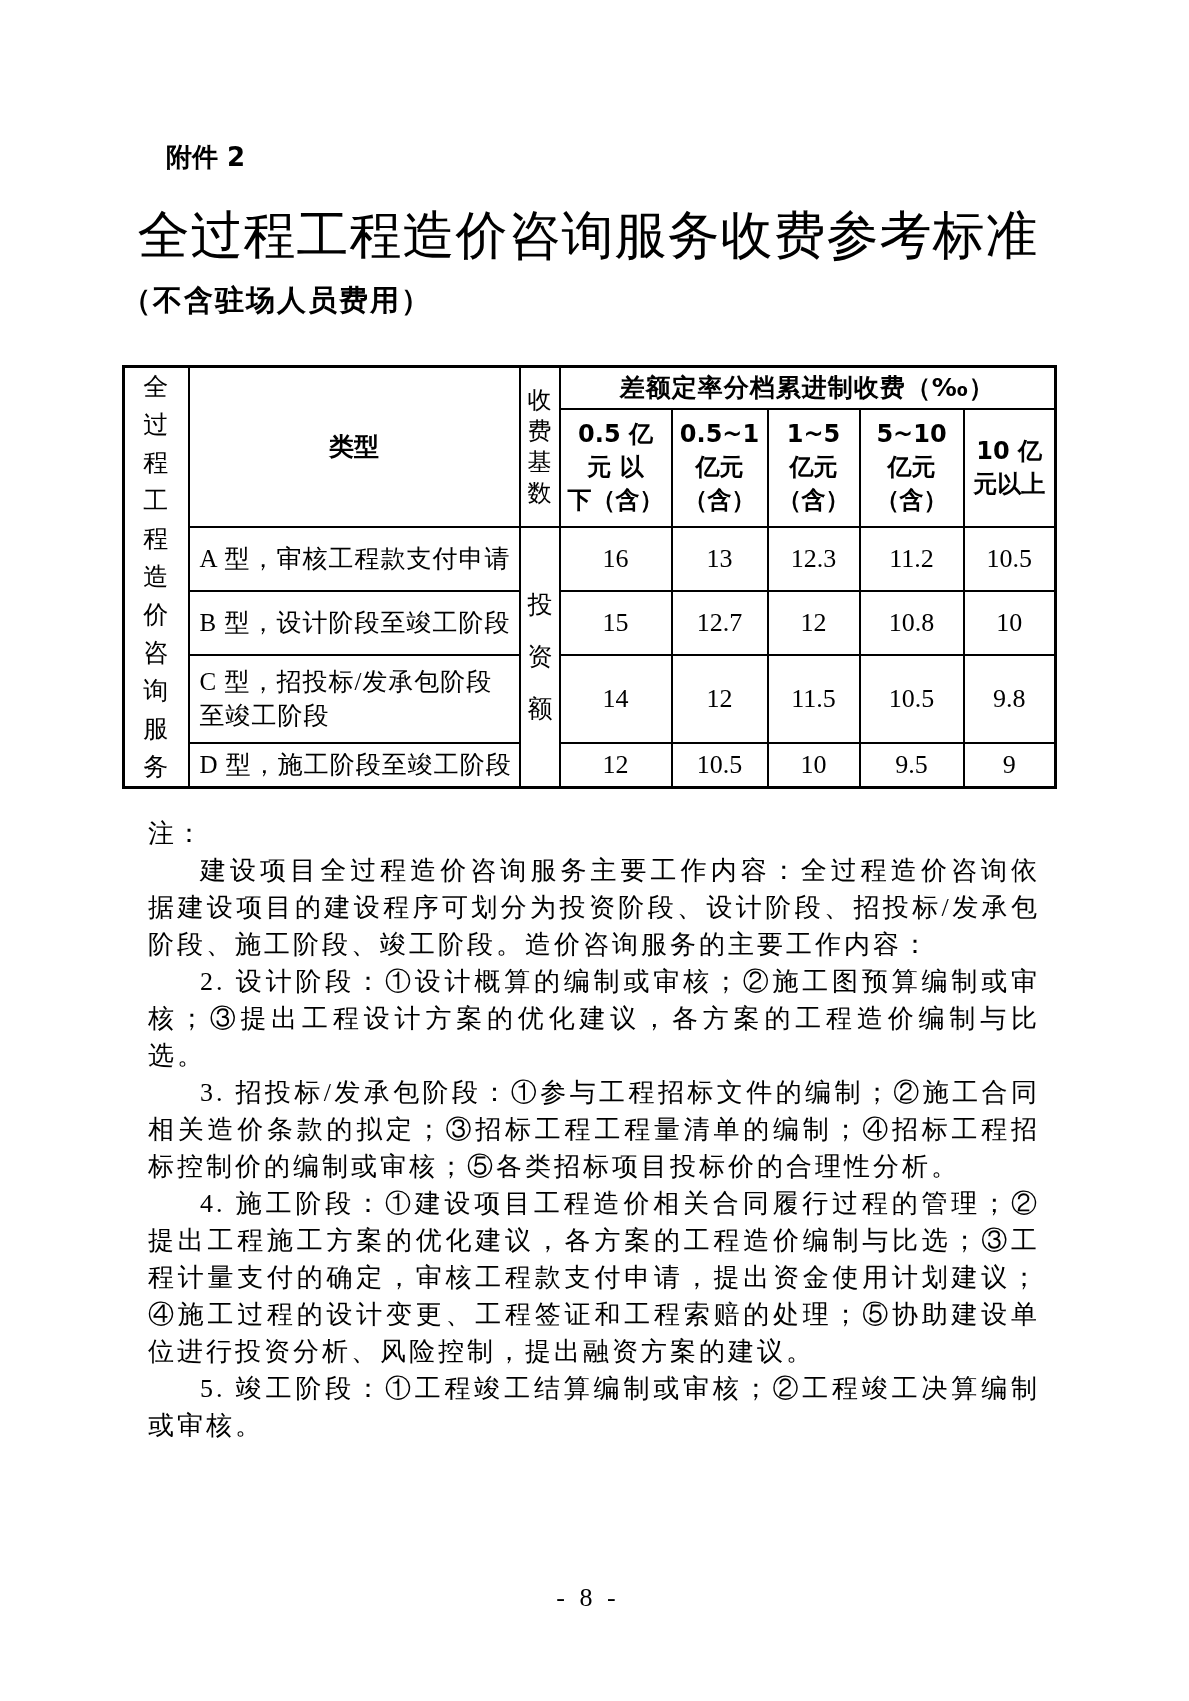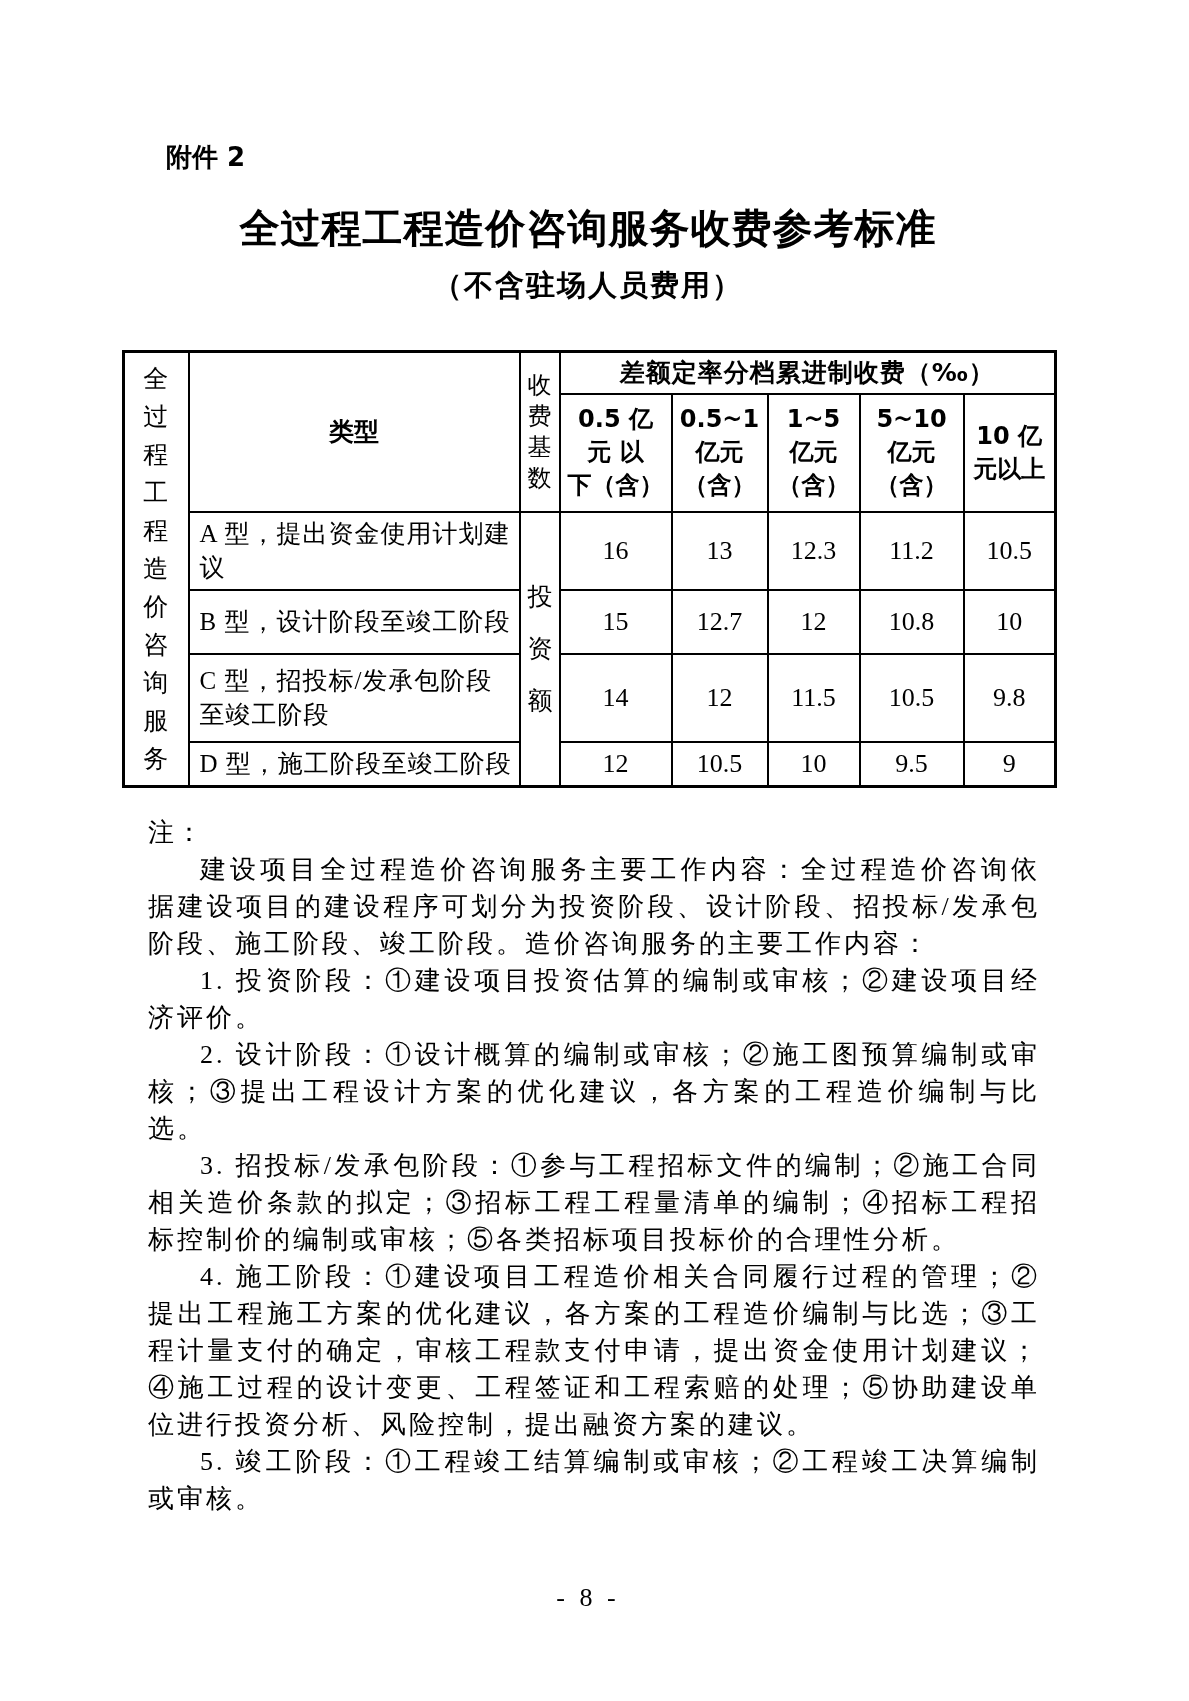--- a/index.html
+++ b/index.html
@@ -11,24 +11,24 @@
   .page{
     position:relative;width:1189px;height:1701px;
     box-sizing:border-box;padding:140px 0 0 122px;
   }
   .attachment{
     font-family:"DejaVu Sans","Liberation Sans",sans-serif;
     font-weight:bold;font-size:26px;margin-left:44px;
   }
   .title{
     width:932px;margin:26px 0 0 0;text-align:center;
-    font-size:40px;font-weight:bold;letter-spacing:1px;
+    font-size:52px;font-weight:normal;letter-spacing:1px;
   }
   .subtitle{
-    width:932px;margin-top:10px;text-align:center;
+    width:932px;margin-top:10px;
     font-size:29px;font-weight:bold;letter-spacing:2px;
   }
   table.fee-table{
     border-collapse:collapse;table-layout:fixed;width:932px;
     margin-top:44px;border:3px solid #000;
   }
   table.fee-table td{
     border:2px solid #000;padding:0;vertical-align:middle;
     text-align:center;box-sizing:border-box;
   }
@@ -118,21 +118,21 @@
         <td class="tier">1~5
 亿元
 （含）</td>
         <td class="tier">5~10
 亿元
 （含）</td>
         <td class="tier">10 亿
 元以上</td>
       </tr>
       <tr class="rowA">
-        <td class="type-cell">A 型，提出资金使用计划建议</td>
+        <td class="type-cell">A 型，审核工程款支付申请</td>
         <td class="base-cell" rowspan="4">投资额</td>
         <td class="val-cell">16</td>
         <td class="val-cell">13</td>
         <td class="val-cell">12.3</td>
         <td class="val-cell">11.2</td>
         <td class="val-cell">10.5</td>
       </tr>
       <tr class="rowB">
         <td class="type-cell">B 型，设计阶段至竣工阶段</td>
         <td class="val-cell">15</td>
@@ -156,21 +156,20 @@
         <td class="val-cell">10</td>
         <td class="val-cell">9.5</td>
         <td class="val-cell">9</td>
       </tr>
     </tbody>
   </table>
 
   <div class="notes">
     <div class="note-label">注：</div>
     <p>建设项目全过程造价咨询服务主要工作内容：全过程造价咨询依据建设项目的建设程序可划分为投资阶段、设计阶段、招投标/发承包阶段、施工阶段、竣工阶段。造价咨询服务的主要工作内容：</p>
-    <p>1. 投资阶段：①建设项目投资估算的编制或审核；②建设项目经济评价。</p>
     <p>2. 设计阶段：①设计概算的编制或审核；②施工图预算编制或审核；③提出工程设计方案的优化建议，各方案的工程造价编制与比选。</p>
     <p>3. 招投标/发承包阶段：①参与工程招标文件的编制；②施工合同相关造价条款的拟定；③招标工程工程量清单的编制；④招标工程招标控制价的编制或审核；⑤各类招标项目投标价的合理性分析。</p>
     <p>4. 施工阶段：①建设项目工程造价相关合同履行过程的管理；②提出工程施工方案的优化建议，各方案的工程造价编制与比选；③工程计量支付的确定，审核工程款支付申请，提出资金使用计划建议；④施工过程的设计变更、工程签证和工程索赔的处理；⑤协助建设单位进行投资分析、风险控制，提出融资方案的建议。</p>
     <p>5. 竣工阶段：①工程竣工结算编制或审核；②工程竣工决算编制或审核。</p>
   </div>
 
   <div class="pageno">- 8 -</div>
 
 </div>
 

